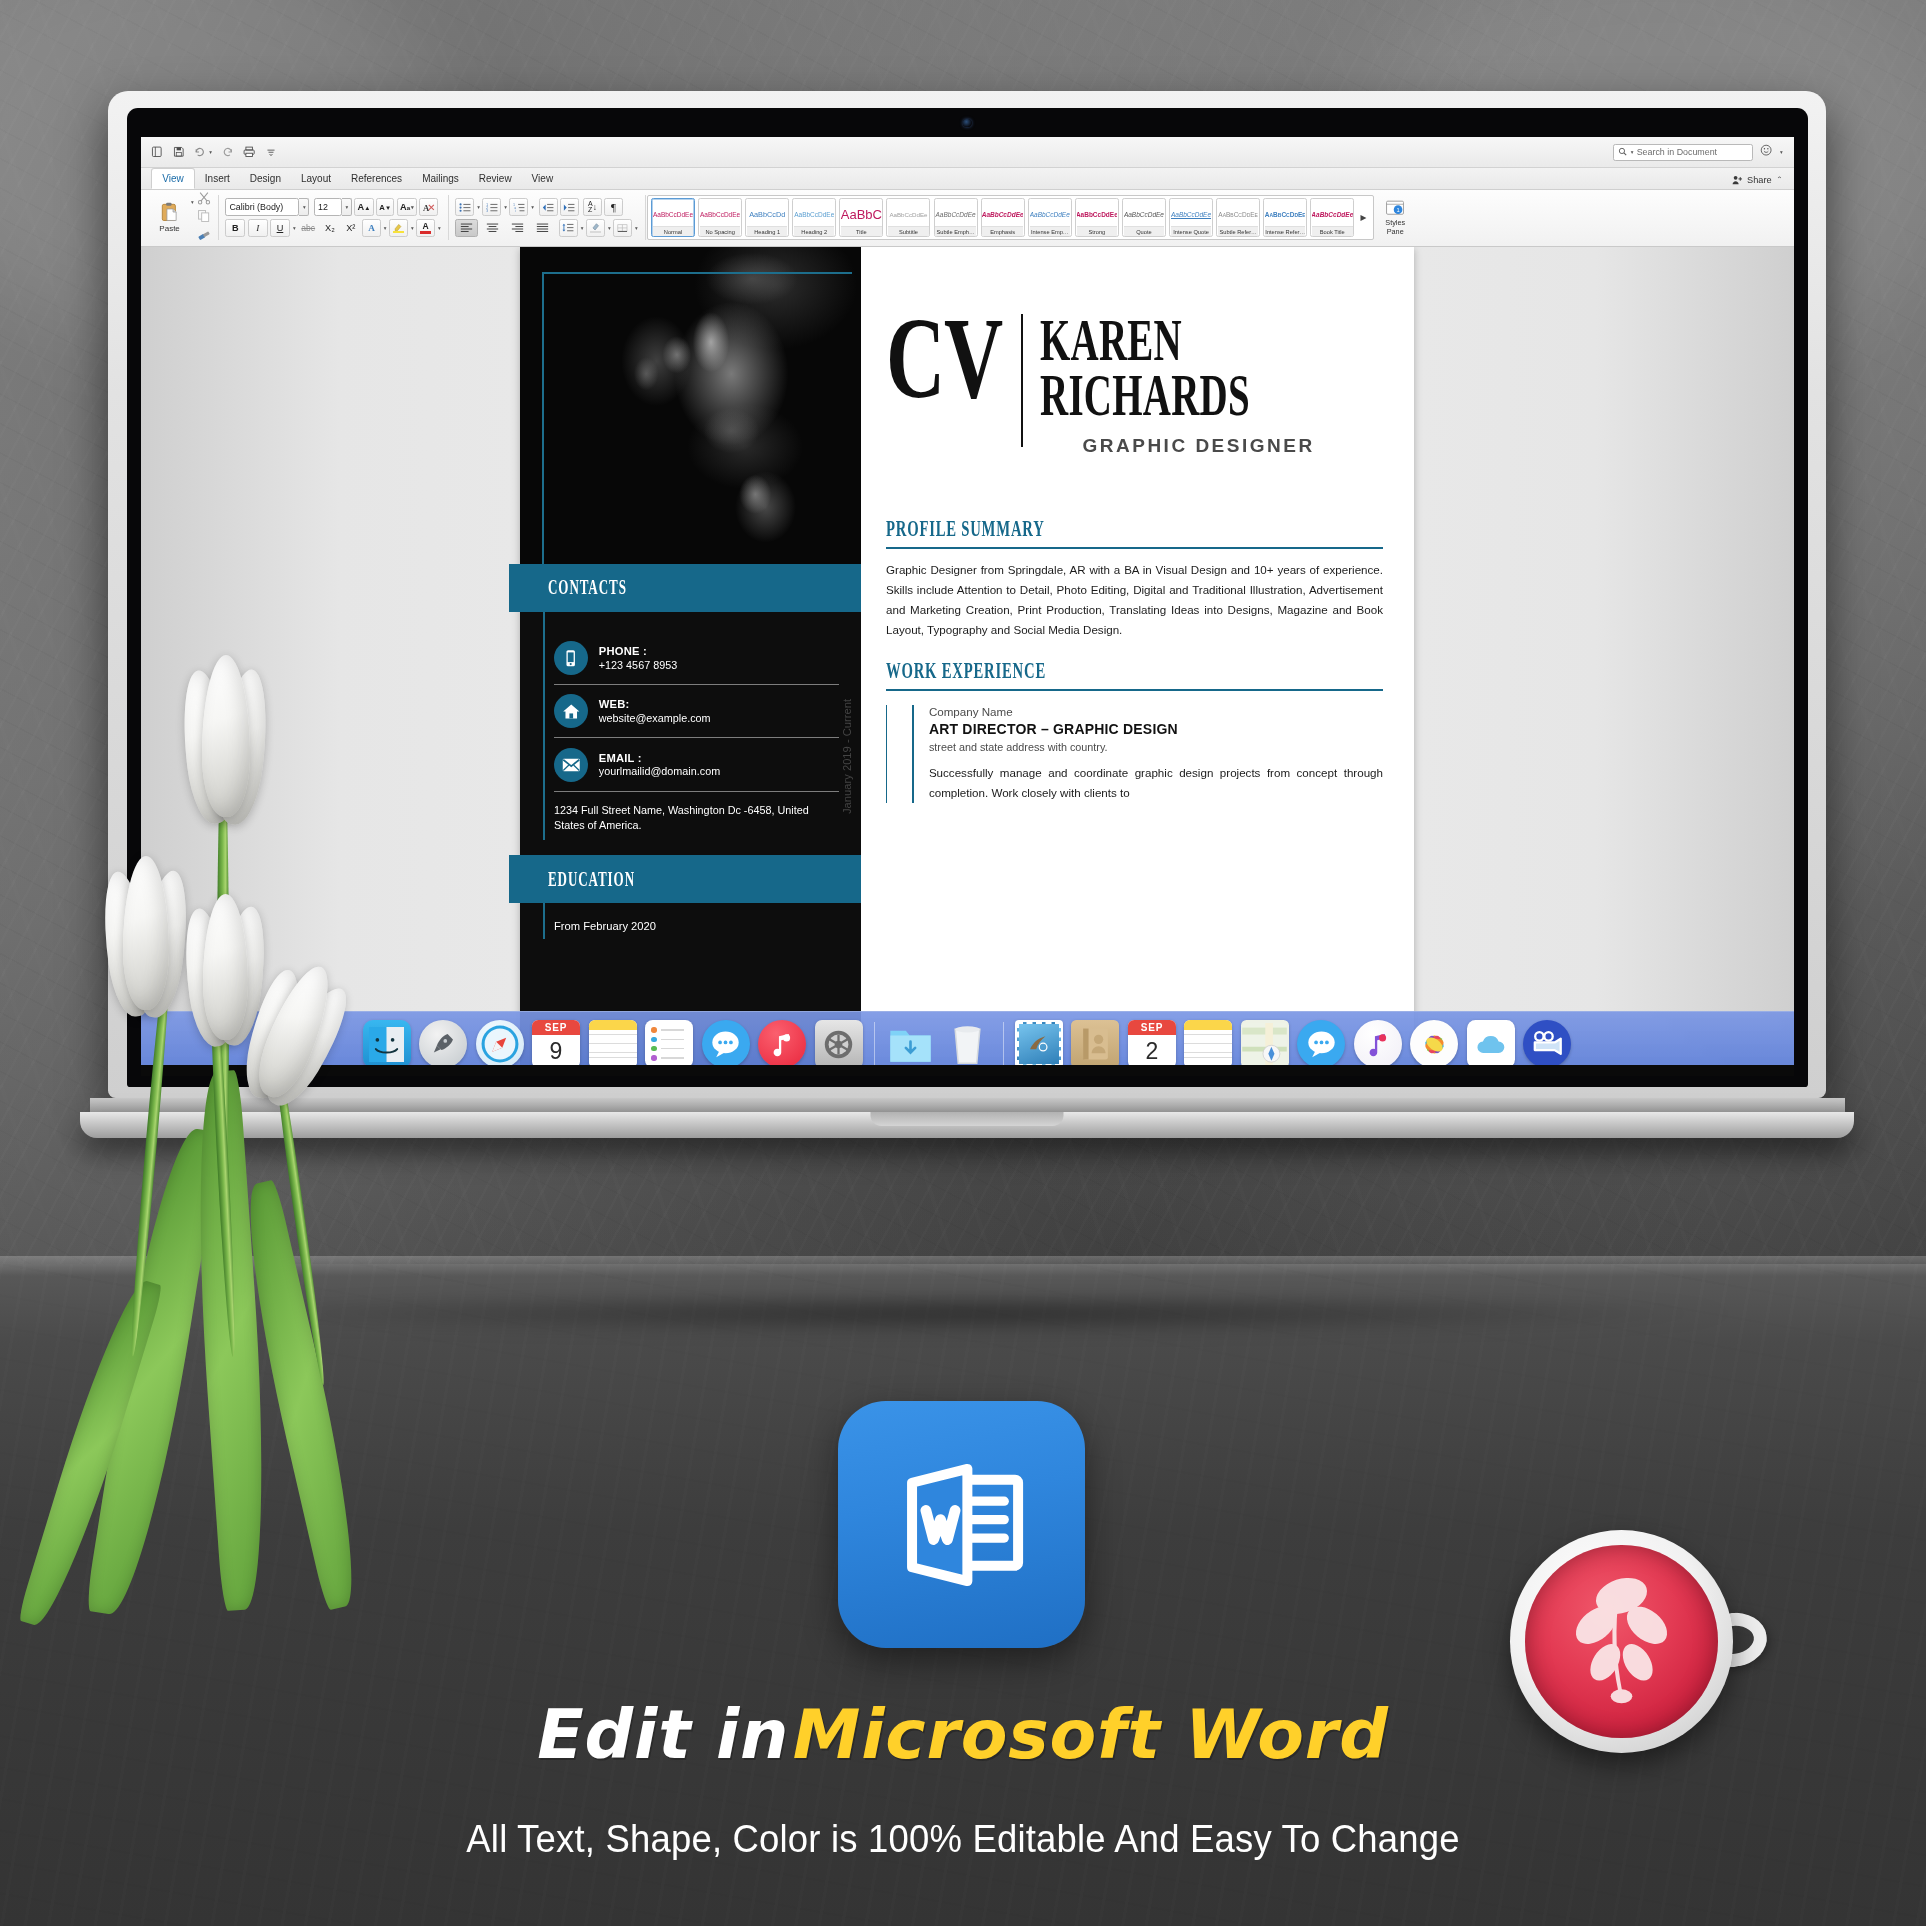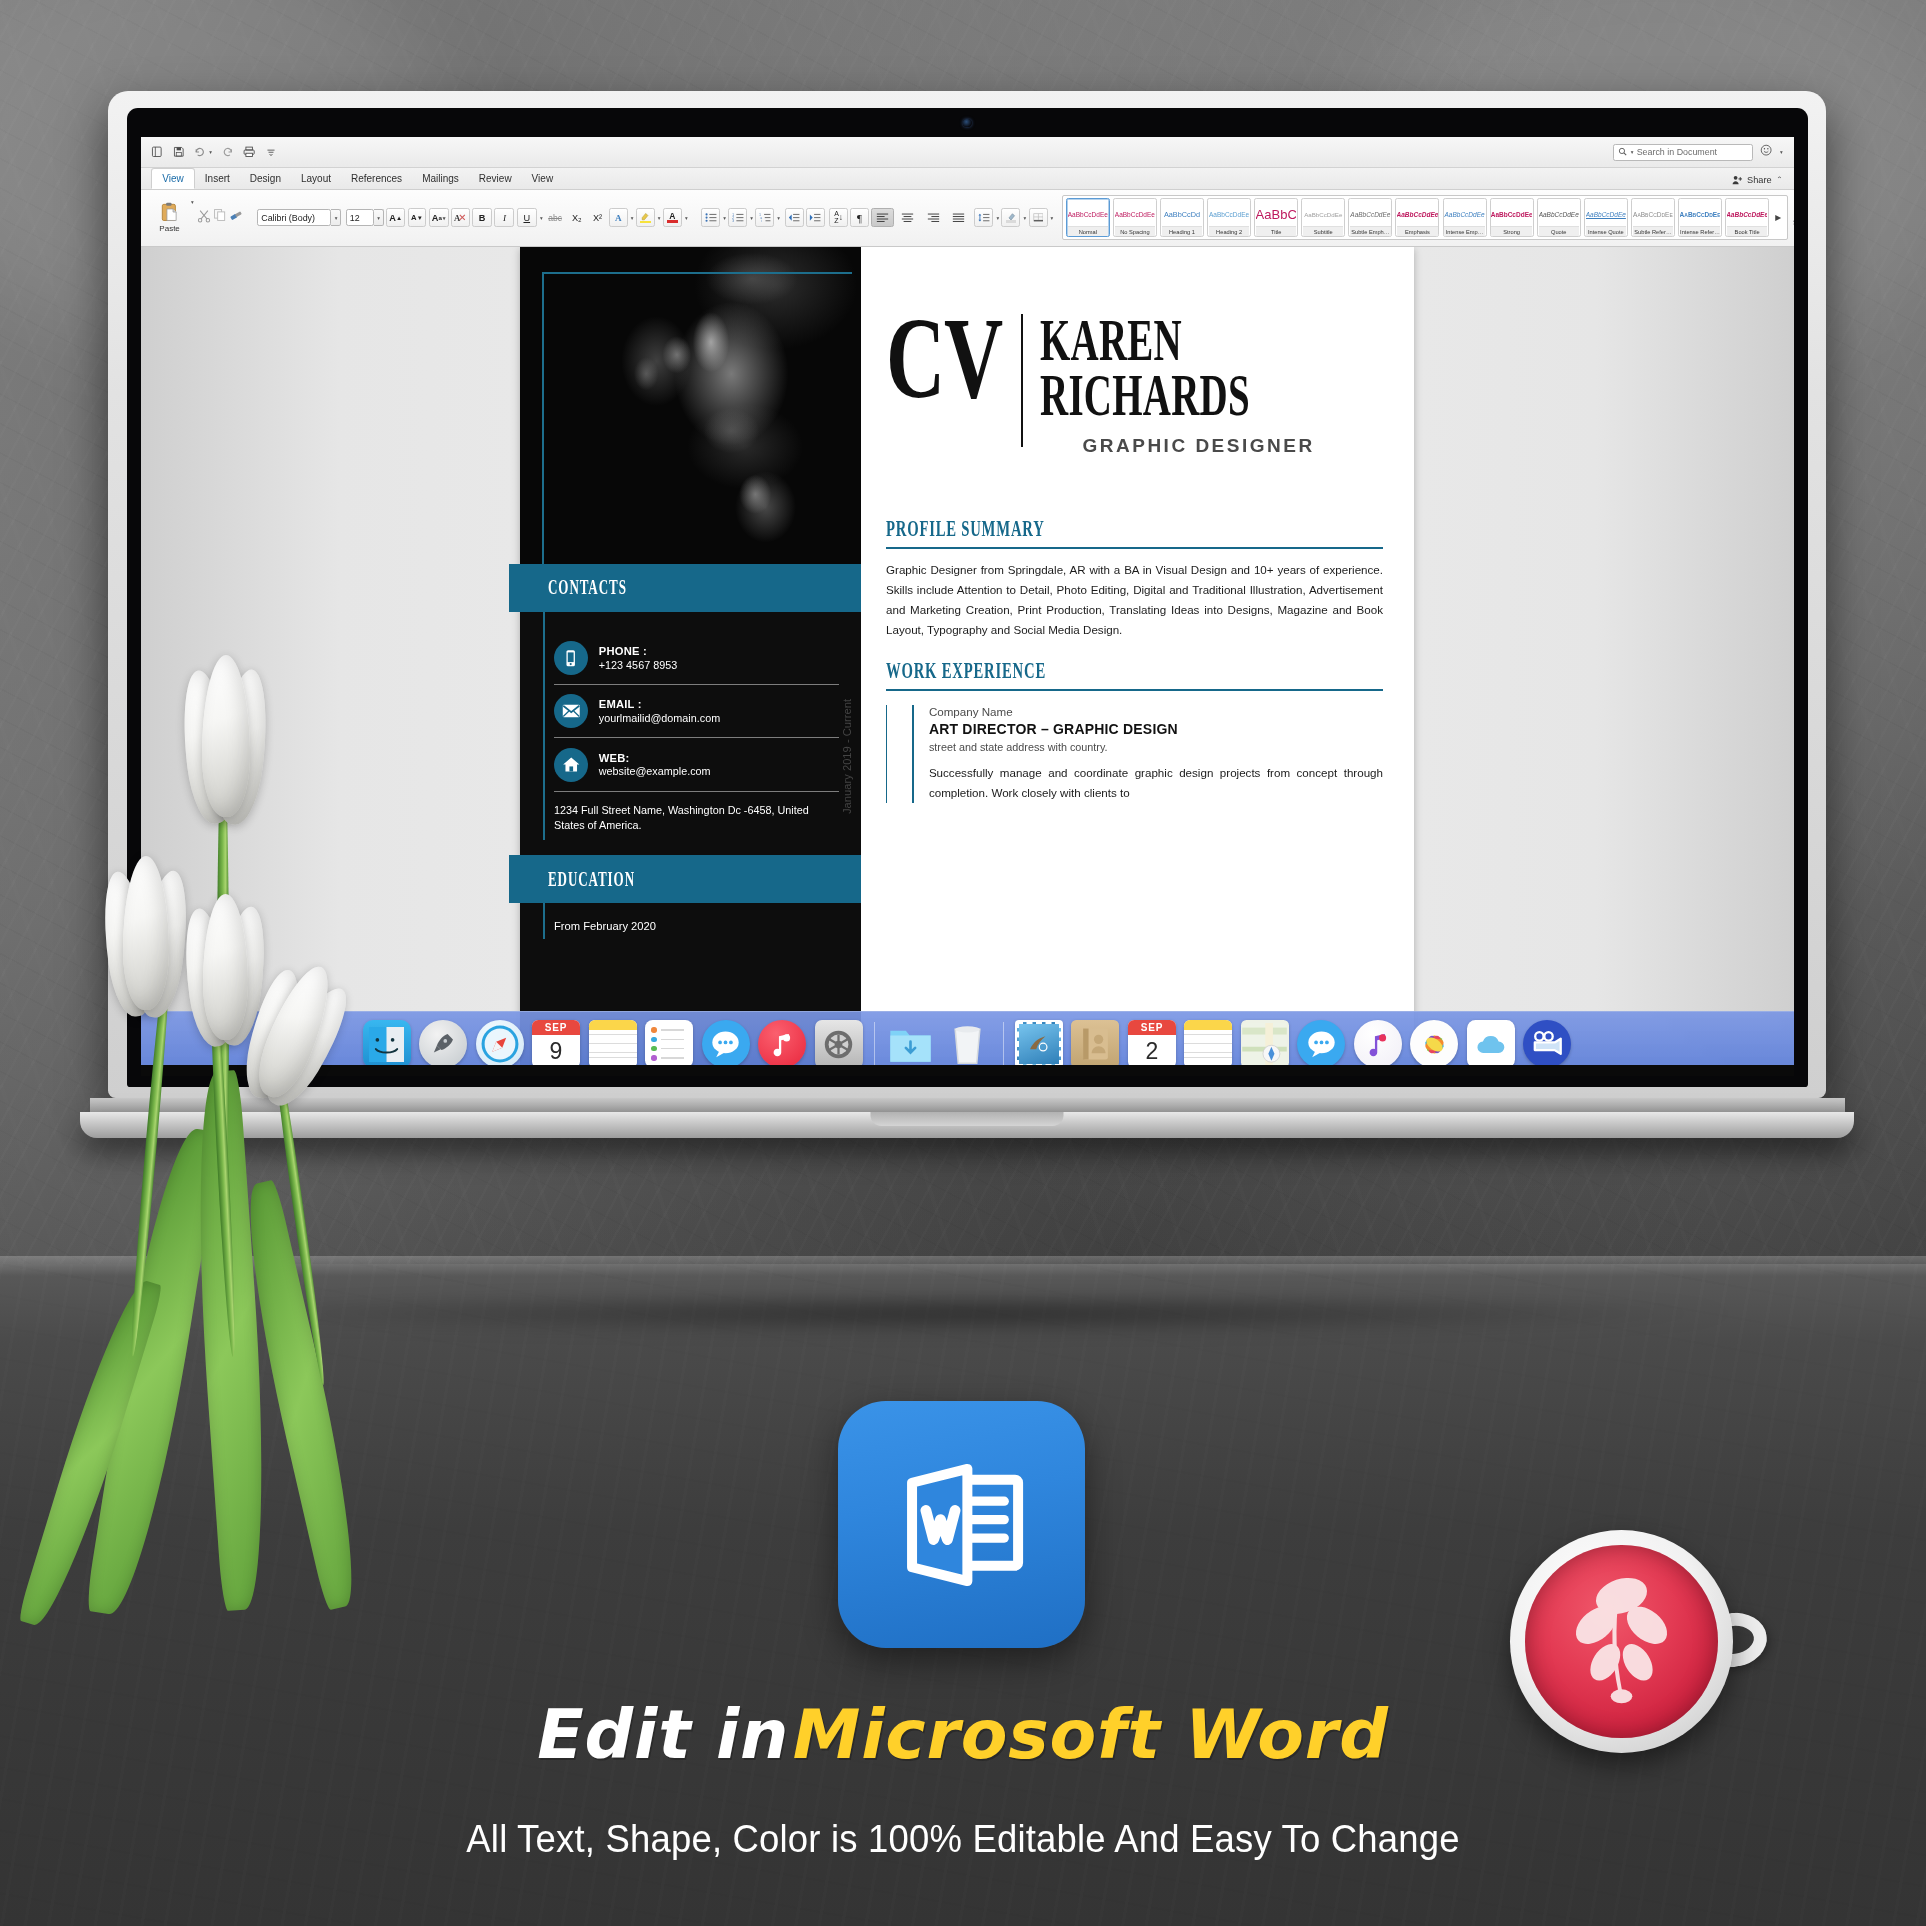--- a/index.html
+++ b/index.html
@@ -62,21 +62,21 @@
           display:flex;align-items:flex-end;padding:0 10.8px;position:relative;}
   .tab{font-size:10px;color:#2f2f2f;padding:3.9px 10px 4.6px;cursor:default;}
   .tab.active{color:#1b6ca8;background:#fff;border:0.8px solid #cfcfcf;border-bottom:0.8px solid #fff;
               border-radius:3.1px 3.1px 0 0;margin-bottom:-0.8px;font-weight:400;}
   .share{margin-left:auto;display:flex;align-items:center;gap:3.9px;font-size:9.2px;color:#333;padding-bottom:3.9px;}
 
   .ribbon{height:57px;background:linear-gradient(180deg,#fdfdfd,#f1f1f1);border-bottom:0.8px solid #c9c9c9;
           display:flex;align-items:center;padding:1.5px 6.2px;gap:0;}
   .rgroup{display:flex;align-items:center;height:100%;padding:0 5.4px;gap:3.1px;}
   .rsep{width:0.8px;height:45px;background:#d8d8d8;margin:0 1.5px;}
-  .rows{display:flex;gap:2.3px;justify-content:center;}
+  .rows{display:flex;flex-direction:column;gap:2.3px;justify-content:center;}
   .row{display:flex;align-items:center;gap:2.3px;}
   .btn{height:18.5px;min-width:18.5px;display:flex;align-items:center;justify-content:center;
        border:0.8px solid transparent;border-radius:2.3px;background:linear-gradient(180deg,#fff,#f0f0f0);
        border-color:#cccccc;font-size:9.2px;color:#222;padding:0 2.3px;}
   .btn.flat{background:none;border-color:transparent;}
   .btn.sel{background:linear-gradient(180deg,#dcdcdc,#c9c9c9);border-color:#b0b0b0;}
   .caret{font-size:5.4px;color:#555;margin-left:0.8px;}
   .fontname{width:74px;height:17.7px;background:#fff;border:0.8px solid #b5b5b5;border-radius:2.3px;
             font-size:8.9px;display:flex;align-items:center;padding:0 3.1px;color:#222;}
   .fontsize{width:28px;height:17.7px;background:#fff;border:0.8px solid #b5b5b5;border-radius:2.3px;
@@ -614,42 +614,42 @@
                         </svg>
               </div>
               <div class="ctxt">
                 <div class="k">PHONE :</div>
                 <div class="v">+123 4567 8953</div>
               </div>
             </div>
 
             <div class="citem">
               <div class="cicon">
+                <svg width="18.5" height="17" viewBox="0 0 24 22">
+                          <path d="M12 2L1.5 11h3v9h15v-9h3z" fill="#fff"></path>
+                          <rect x="9.6" y="13.5" width="4.8" height="6.5" fill="#16688a"></rect>
+                        </svg>
+              </div>
+              <div class="ctxt">
+                <div class="k">WEB:</div>
+                <div class="v">website@example.com</div>
+              </div>
+            </div>
+
+            <div class="citem">
+              <div class="cicon">
                 <svg width="18.5" height="14" viewBox="0 0 24 18">
                           <rect x="1" y="1" width="22" height="16" rx="1.6" fill="#fff"></rect>
                           <path d="M1.6 2.2L12 10.4 22.4 2.2" fill="none" stroke="#16688a" stroke-width="2.2"></path>
                           <path d="M1.6 16.2L9 9M22.4 16.2L15 9" stroke="#16688a" stroke-width="1.6"></path>
                         </svg>
               </div>
               <div class="ctxt">
                 <div class="k">EMAIL :</div>
                 <div class="v">yourlmailid@domain.com</div>
-              </div>
-            </div>
-
-            <div class="citem">
-              <div class="cicon">
-                <svg width="18.5" height="17" viewBox="0 0 24 22">
-                          <path d="M12 2L1.5 11h3v9h15v-9h3z" fill="#fff"></path>
-                          <rect x="9.6" y="13.5" width="4.8" height="6.5" fill="#16688a"></rect>
-                        </svg>
-              </div>
-              <div class="ctxt">
-                <div class="k">WEB:</div>
-                <div class="v">website@example.com</div>
               </div>
             </div>
 
             <div class="addr">1234 Full Street Name, Washington Dc -6458, United States of America.</div>
           </div>
 
           <div class="secbar" style="margin-top:15.4px;">
             <h2>EDUCATION</h2>
           </div>
           <div class="sidebody" style="padding-top:17px;">

